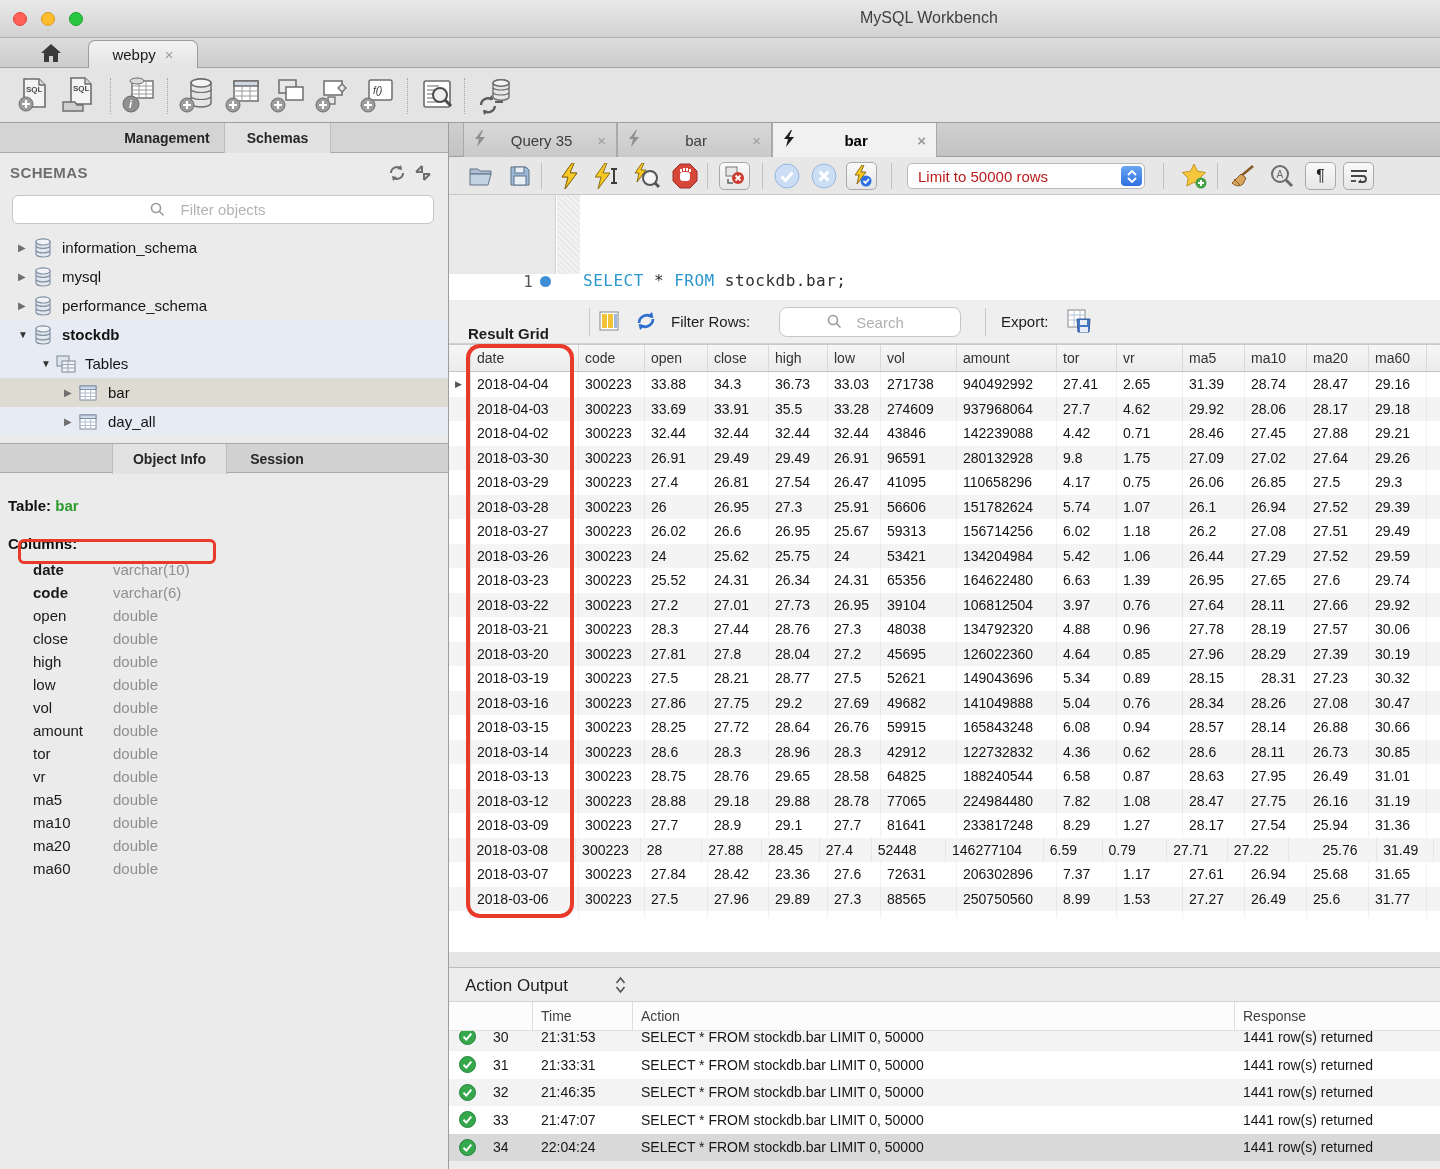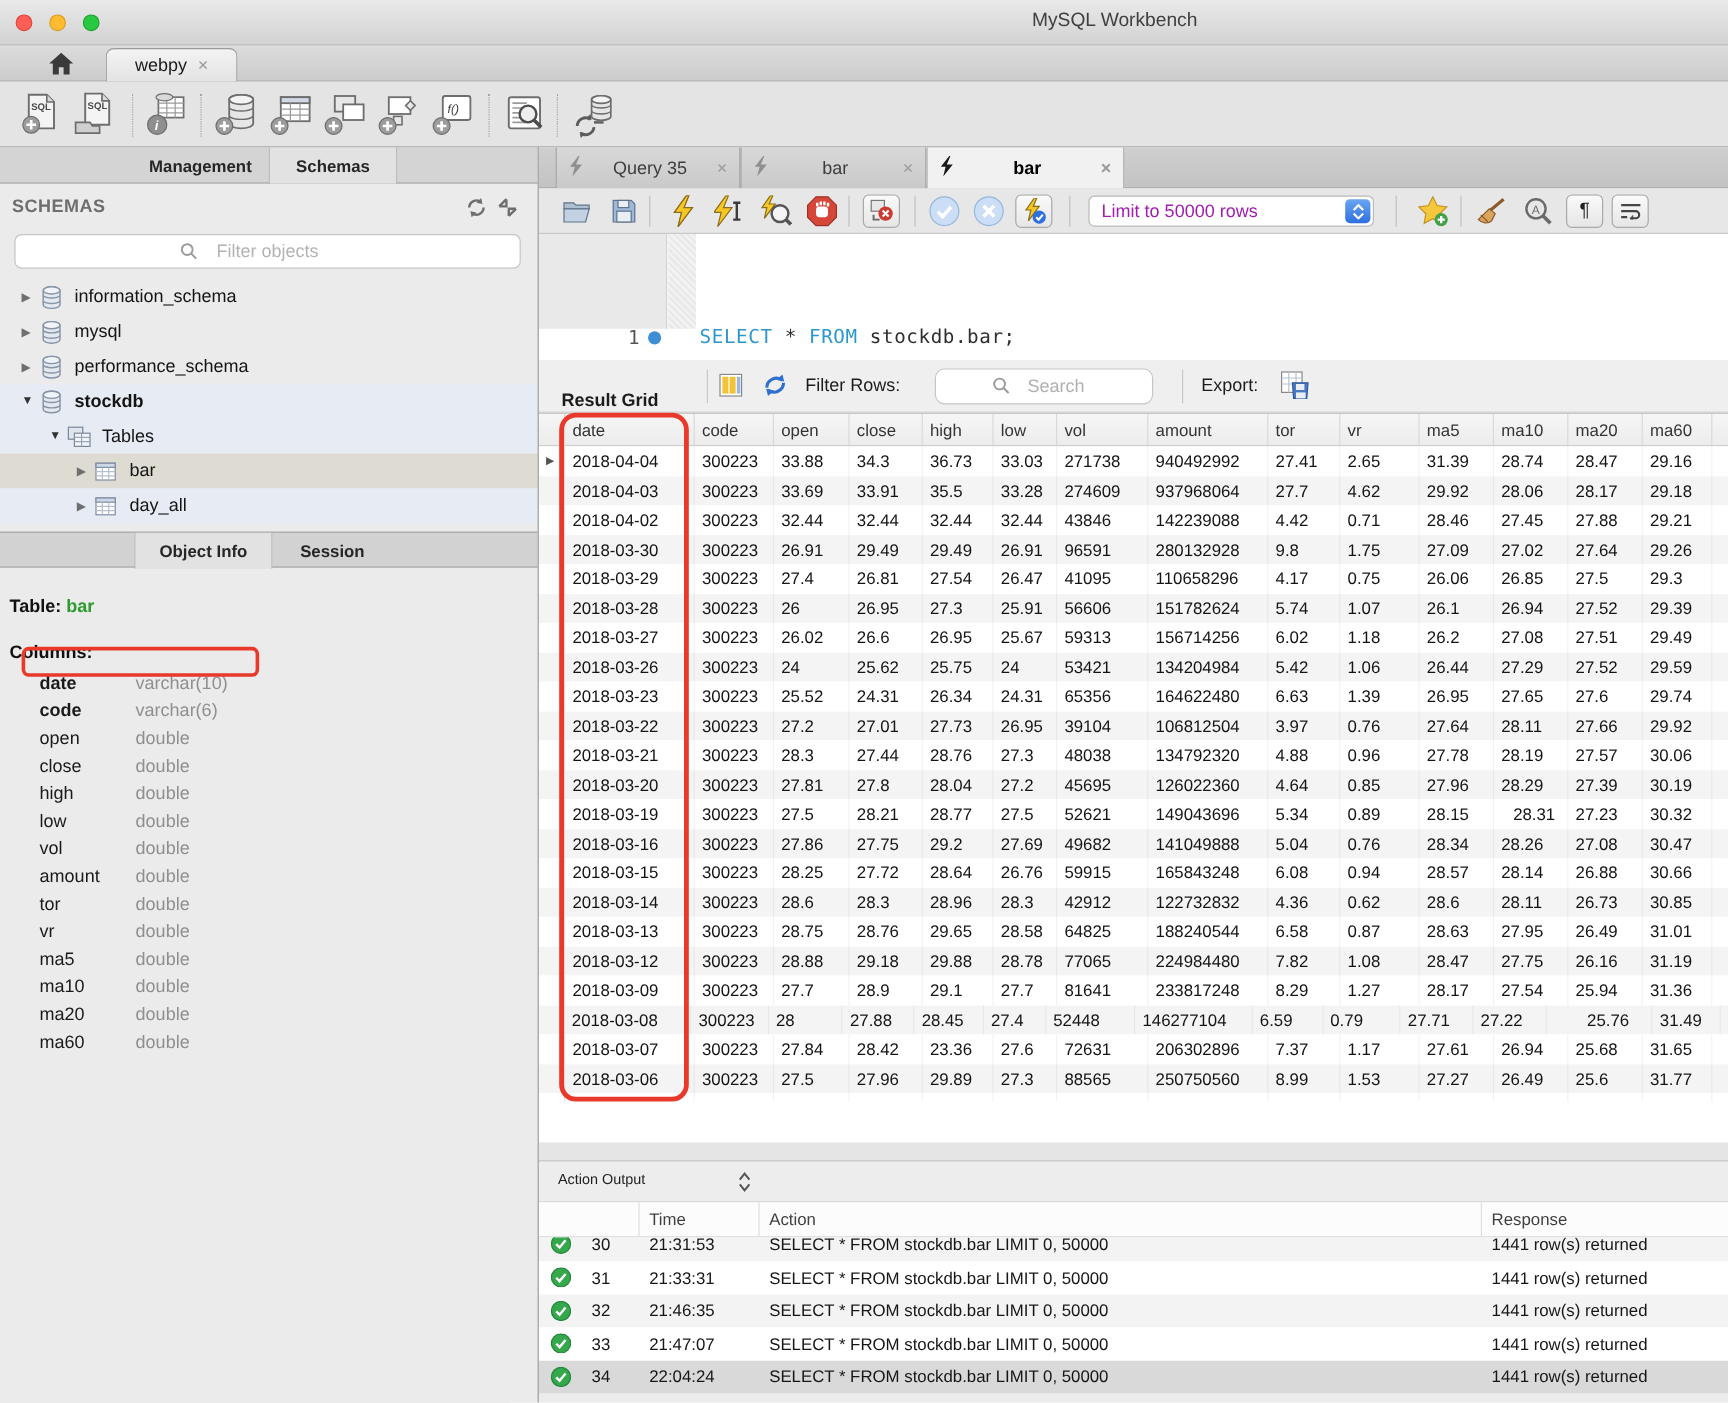--- a/index.html
+++ b/index.html
@@ -63,21 +63,21 @@
 
 
 .main{position:absolute;left:449px;top:123px;width:991px;height:1046px;background:#fff;}
 .qtabs{position:absolute;left:0;top:0;width:100%;height:34px;background:linear-gradient(#cfcfcf,#c3c3c3);border-bottom:1px solid #9f9f9f;}
 .qtab{position:absolute;top:0;height:34px;display:flex;align-items:center;padding:0 10px;gap:6px;font-size:15px;color:#3d3d3d;background:linear-gradient(#d8d8d8,#c9c9c9);border-right:1px solid #a9a9a9;border-left:1px solid #a9a9a9;}
 .qtab .qlabel{flex:1;text-align:center;}
 .qtab.active{background:#f1f1f1;color:#000;font-weight:bold;}
 .edtoolbar{position:absolute;left:0;top:34px;width:100%;height:38px;background:#e7e7e7;border-bottom:1px solid #c8c8c8;}
 .etool{position:absolute;top:4px;width:34px;height:30px;display:flex;align-items:center;justify-content:center;}
 .esep{position:absolute;top:6px;height:26px;border-left:1px solid #c0c0c0;}
-.limit-select{position:absolute;left:458px;top:6px;width:238px;height:26px;background:#fff;border:1px solid #b9b9b9;border-radius:5px;display:flex;align-items:center;font-size:15px;color:#a21caf;padding-left:10px;}
+.limit-select{position:absolute;left:458px;top:6px;width:238px;height:26px;background:#fff;border:1px solid #b9b9b9;border-radius:5px;display:flex;align-items:center;font-size:15px;color:#b91c1c;padding-left:10px;}
 .limit-stepper{position:absolute;right:2px;top:2px;width:21px;height:20px;background:linear-gradient(#6aa6f2,#2e6fe0);border-radius:4px;display:flex;flex-direction:column;align-items:center;justify-content:center;gap:1px;}
 .limit-stepper svg{display:block;}
 .mini-btn{position:absolute;top:5px;width:31px;height:28px;border:1px solid #a9a9a9;border-radius:5px;background:linear-gradient(#fafafa,#e6e6e6);display:flex;align-items:center;justify-content:center;font-size:16px;color:#222;}
 
 
 .editor{position:absolute;left:0;top:72px;width:100%;height:79px;background:#fff;}
 .gutter{position:absolute;left:0;top:0;width:107px;height:100%;background:#e9e9e9;border-right:1px solid #d2d2d2;}
 .foldstrip{position:absolute;left:108px;top:0;width:23px;height:100%;background:repeating-linear-gradient(45deg,#f2f2f2 0 2px,#e9e9e9 2px 4px);}
 .lineno{position:absolute;left:0;top:77px;width:84px;text-align:right;font-family:"DejaVu Sans Mono",monospace;font-size:16px;color:#555;}
 .bp-dot{position:absolute;left:91px;top:81px;width:11px;height:11px;border-radius:50%;background:#3e8ed6;}
@@ -113,21 +113,21 @@
 .rowptr{display:block;font-size:9px;color:#555;padding:0 0 0 6px;}
 .gpartial{position:absolute;left:0;top:788px;width:100%;height:7px;overflow:hidden;}
 
 
 .rtabstrip{position:absolute;left:0;top:795px;width:100%;height:34px;background:#d3d3d3;border-bottom:1px solid #bfbfbf;}
 .rtab{position:absolute;left:16px;top:0;width:134px;height:33px;background:#fff;border:1px solid #b3b3b3;border-top:none;border-radius:0 0 9px 9px;box-shadow:0 1px 2px rgba(0,0,0,.18);display:flex;align-items:center;justify-content:center;font-size:15px;color:#1c1c1c;}
 .resize-strip{position:absolute;left:0;top:829px;width:100%;height:16px;background:#e5e5e5;border-bottom:1px solid #bdbdbd;}
 
 
 .ao-head{position:absolute;left:0;top:845px;width:100%;height:34px;background:#ededed;border-bottom:1px solid #d6d6d6;}
-.ao-title{position:absolute;left:16px;top:8px;font-size:12px;color:#1e1e1e;}
+.ao-title{position:absolute;left:16px;top:8px;font-size:17px;color:#1e1e1e;}
 .ao-stepper{position:absolute;left:166px;top:7px;color:#555;}
 .ao-cols{position:absolute;left:0;top:879px;width:100%;height:29px;background:#fcfcfc;border-bottom:1px solid #e0e0e0;display:flex;font-size:14px;color:#3f3f3f;}
 .aoc{padding:6px 0 0 8px;overflow:hidden;white-space:nowrap;}
 .aoc.ic{width:36px;padding:0;display:flex;align-items:center;justify-content:center;}
 .aoc.num{width:48px;}
 .aoc.time{width:100px;}
 .aoc.act{width:602px;}
 .aoc.resp{width:205px;}
 .ao-cols .aoc{border-right:1px solid #dedede;}
 .ao-cols .aoc.resp,.ao-cols .aoc.ic{border-right:none;}

